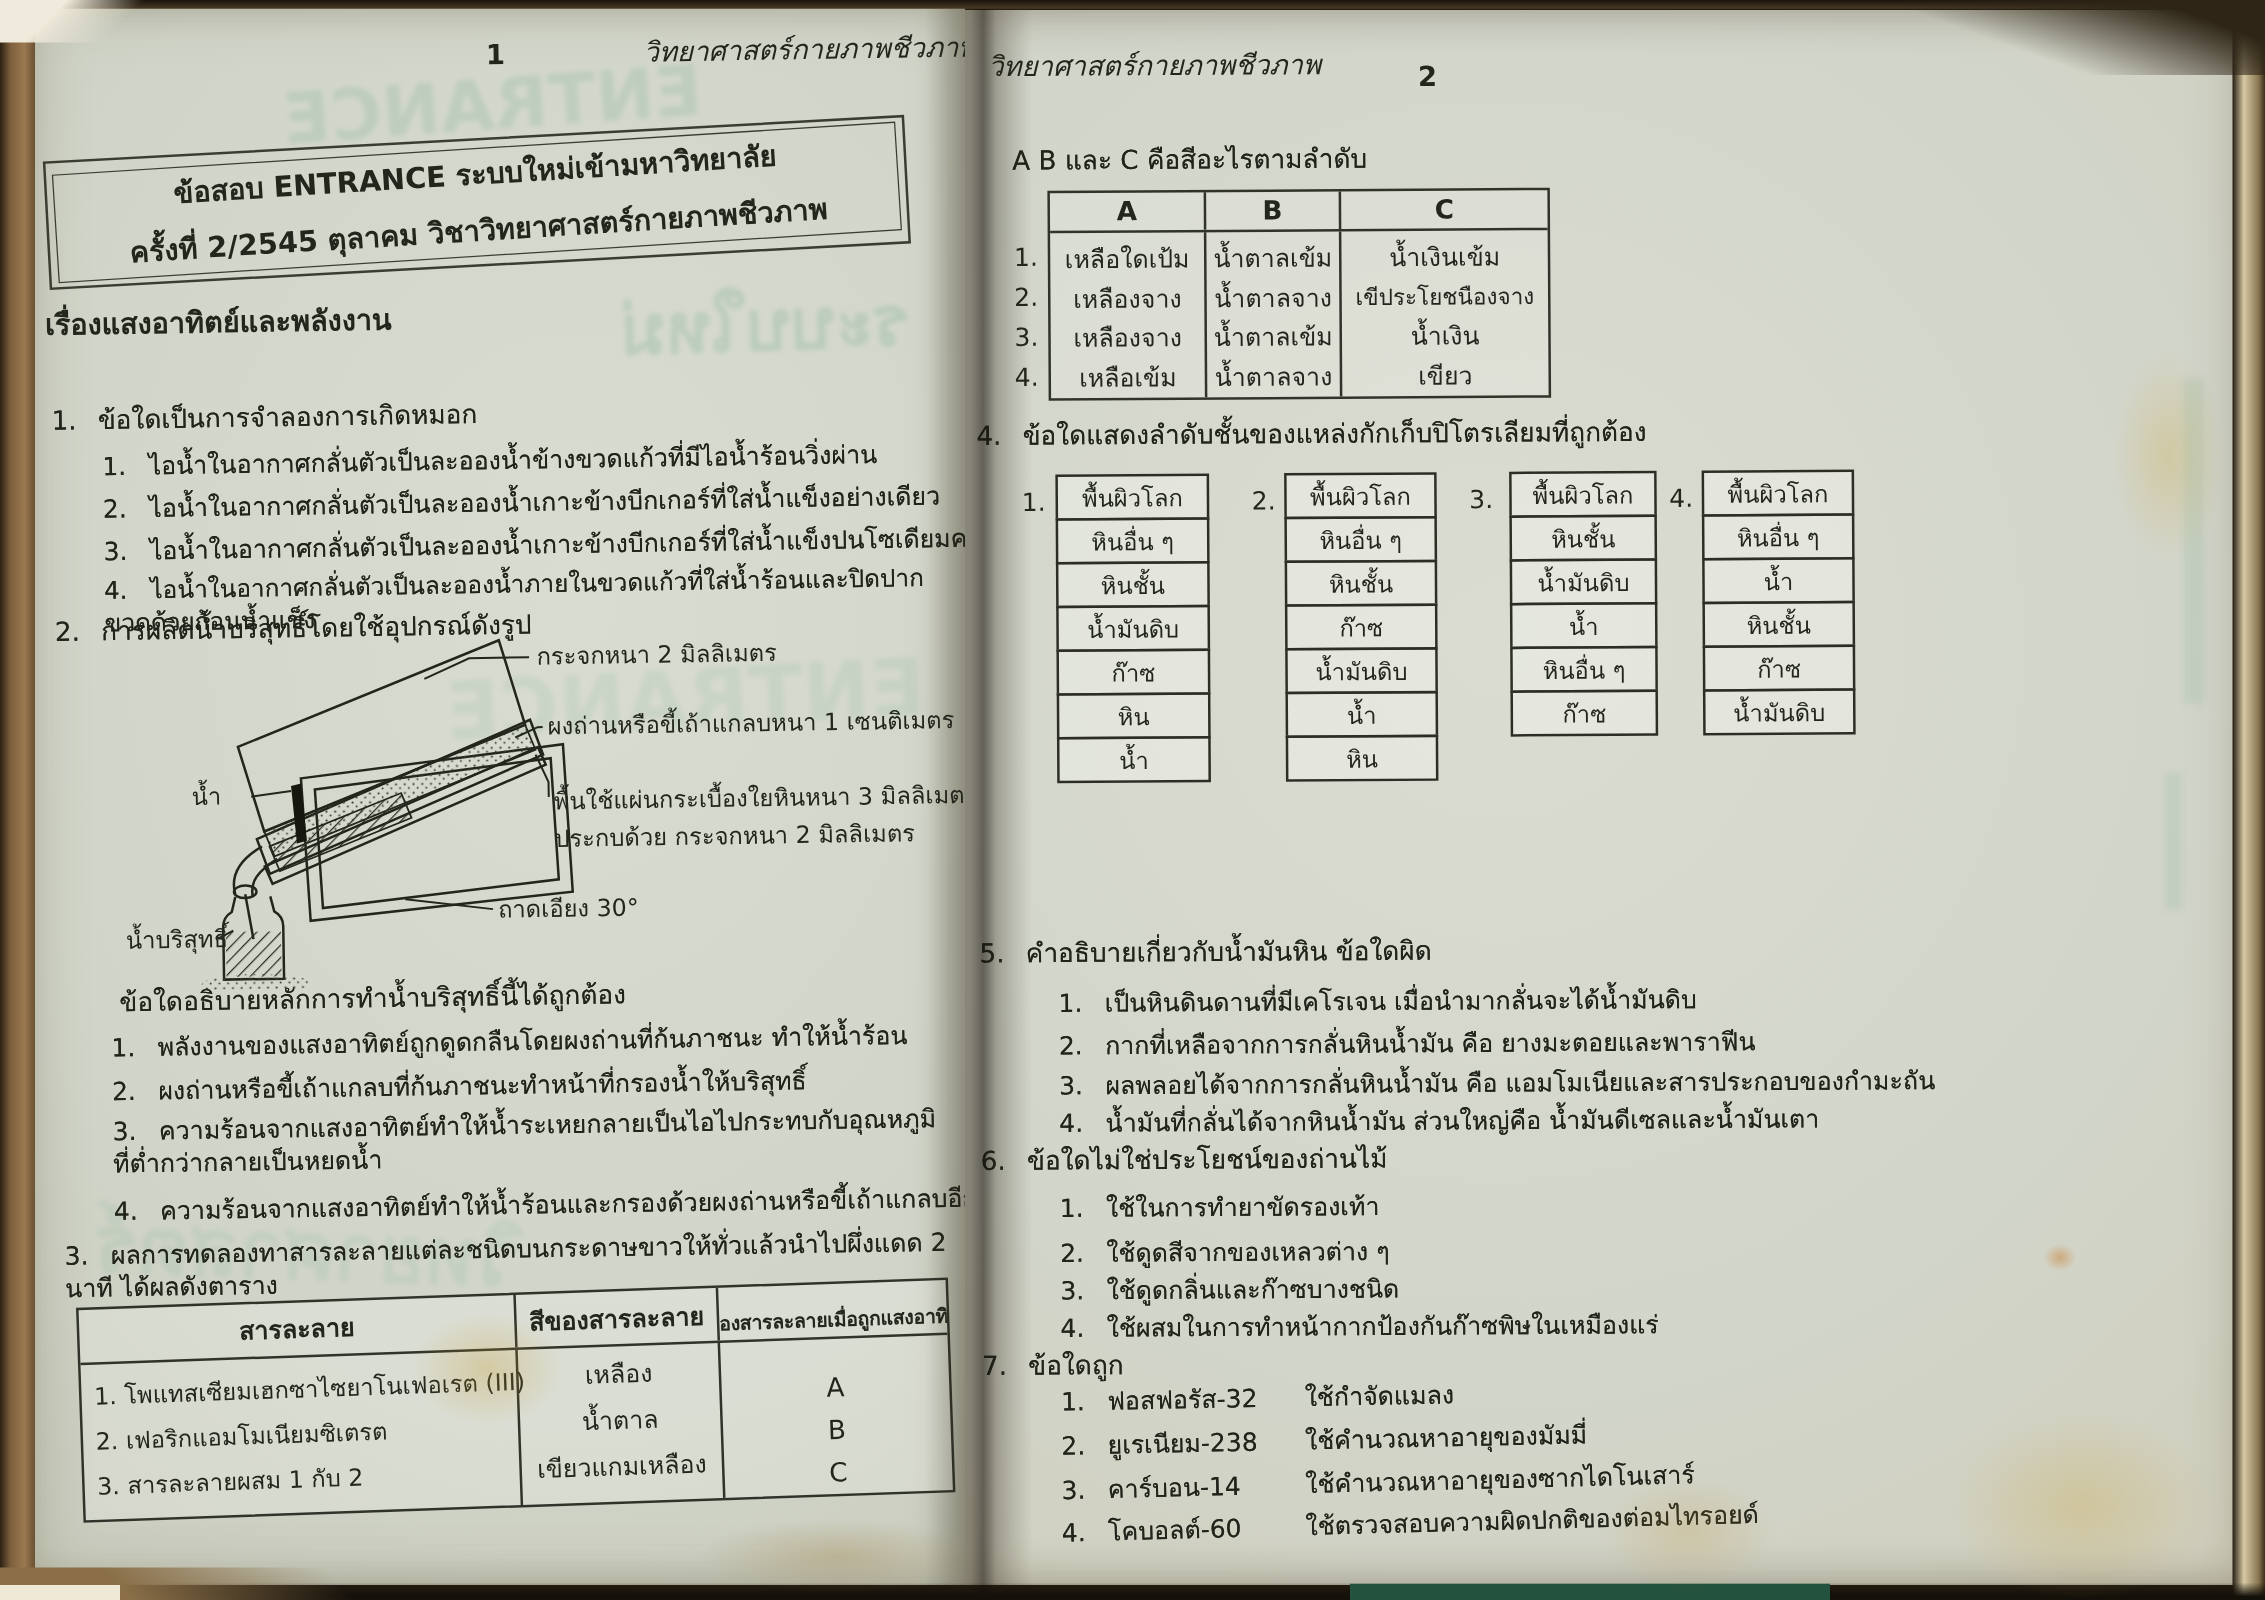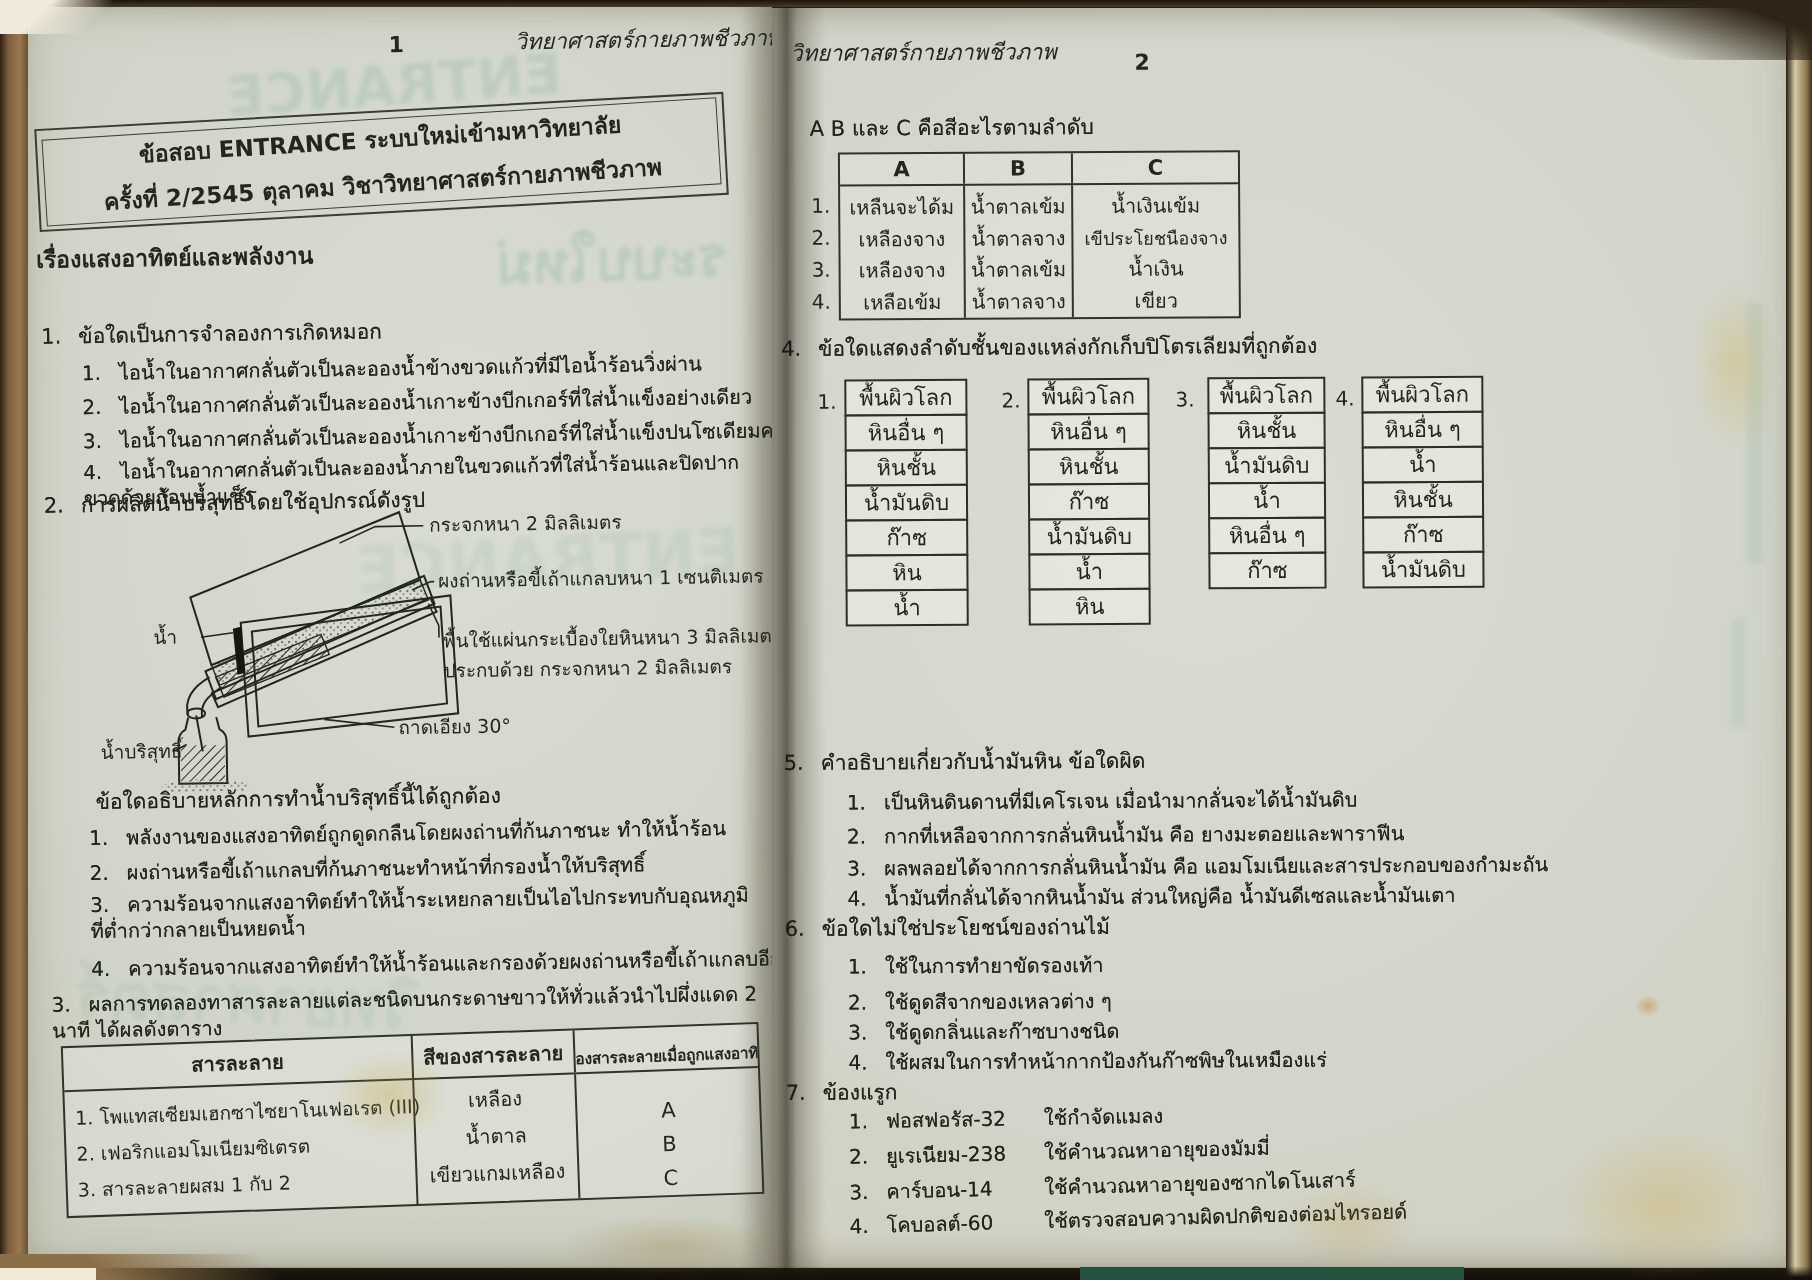--- a/index.html
+++ b/index.html
@@ -101,21 +101,21 @@
   .ac1 { width:125px; border-right:2px solid #30332a; }
   .ac2 { width:108px; border-right:2px solid #30332a; }
   .ac3 { flex:1; }
   .abc-head > div { display:flex; align-items:center; justify-content:center; }
   .abc-body > div { text-align:center; padding-top:6px; line-height:31.5px; white-space:nowrap; }
   .abc-num { position:absolute; font-size:20px; }
 
   
   .stack { position:absolute; }
   .stack .cell { height:37px; border:2px solid #2c2e26; margin-top:-2px; background:rgba(246,248,241,.42);
-    display:flex; align-items:center; justify-content:center; font-size:22px; white-space:nowrap; }
+    display:flex; align-items:center; justify-content:center; font-size:19px; white-space:nowrap; }
   .stack .cell:first-child { margin-top:0; }
   .stack-num { position:absolute; font-size:20px; }
 
   .rot-l { transform:rotate(-.9deg); transform-origin:0 0; }
   .rot-r { transform:rotate(-.35deg); transform-origin:0 0; }
 
   svg text { font-family:inherit; fill:#23261d; font-size:19px; }
 </style>
 </head>
 <body>
@@ -261,21 +261,21 @@
       <div class="abc-num" style="left:38px; top:250px;">3.</div>
       <div class="abc-num" style="left:38px; top:282px;">4.</div>
       <div class="abc">
         <div class="abc-head">
           <div class="ac1">A</div>
           <div class="ac2">B</div>
           <div class="ac3">C</div>
         </div>
         <div class="abc-body">
           <div class="ac1">
-            <div>เหลืนจะได้ม</div>
+            <div>เหลือใดเป้ม</div>
             <div>เหลืองจาง</div>
             <div>เหลืองจาง</div>
             <div>เหลือเข้ม</div>
           </div>
           <div class="ac2">
             <div>น้ำตาลเข้ม</div>
             <div>น้ำตาลจาง</div>
             <div>น้ำตาลเข้ม</div>
             <div>น้ำตาลจาง</div>
           </div>
@@ -344,21 +344,21 @@
 
       <div class="ln" style="left:7px; top:908px; font-size:21px;">
         <span class="qn">6.</span><span>ข้อใดไม่ใช่ประโยชน์ของถ่านไม้</span>
       </div>
       <div class="ln" style="left:70px; top:946px;"><span class="n">1.</span><span>ใช้ในการทำยาขัดรองเท้า</span></div>
       <div class="ln" style="left:70px; top:982px;"><span class="n">2.</span><span>ใช้ดูดสีจากของเหลวต่าง ๆ</span></div>
       <div class="ln" style="left:70px; top:1012px;"><span class="n">3.</span><span>ใช้ดูดกลิ่นและก๊าซบางชนิด</span></div>
       <div class="ln" style="left:70px; top:1042px;"><span class="n">4.</span><span>ใช้ผสมในการทำหน้ากากป้องกันก๊าซพิษในเหมืองแร่</span></div>
 
       <div class="ln" style="left:7px; top:1072px; font-size:21px;">
-        <span class="qn">7.</span><span>ข้องแรูก</span>
+        <span class="qn">7.</span><span>ข้อใดถูก</span>
       </div>
       <div class="ln" style="left:70px; top:1099px; transform:rotate(-.7deg);"><span class="n">1.</span><span style="display:inline-block;width:158px;">ฟอสฟอรัส-32</span><span>ใช้กำจัดแมลง</span></div>
       <div class="ln" style="left:70px; top:1133px; transform:rotate(-.9deg);"><span class="n">2.</span><span style="display:inline-block;width:158px;">ยูเรเนียม-238</span><span>ใช้คำนวณหาอายุของมัมมี่</span></div>
       <div class="ln" style="left:70px; top:1167px; transform:rotate(-1.1deg);"><span class="n">3.</span><span style="display:inline-block;width:158px;">คาร์บอน-14</span><span>ใช้คำนวณหาอายุของซากไดโนเสาร์</span></div>
       <div class="ln" style="left:70px; top:1200px; transform:rotate(-1.2deg);"><span class="n">4.</span><span style="display:inline-block;width:158px;">โคบอลต์-60</span><span>ใช้ตรวจสอบความผิดปกติของต่อมไทรอยด์</span></div>
     </div>
   </div>
 
   <div class="gutter"></div>
   <div class="edge-left"></div>

